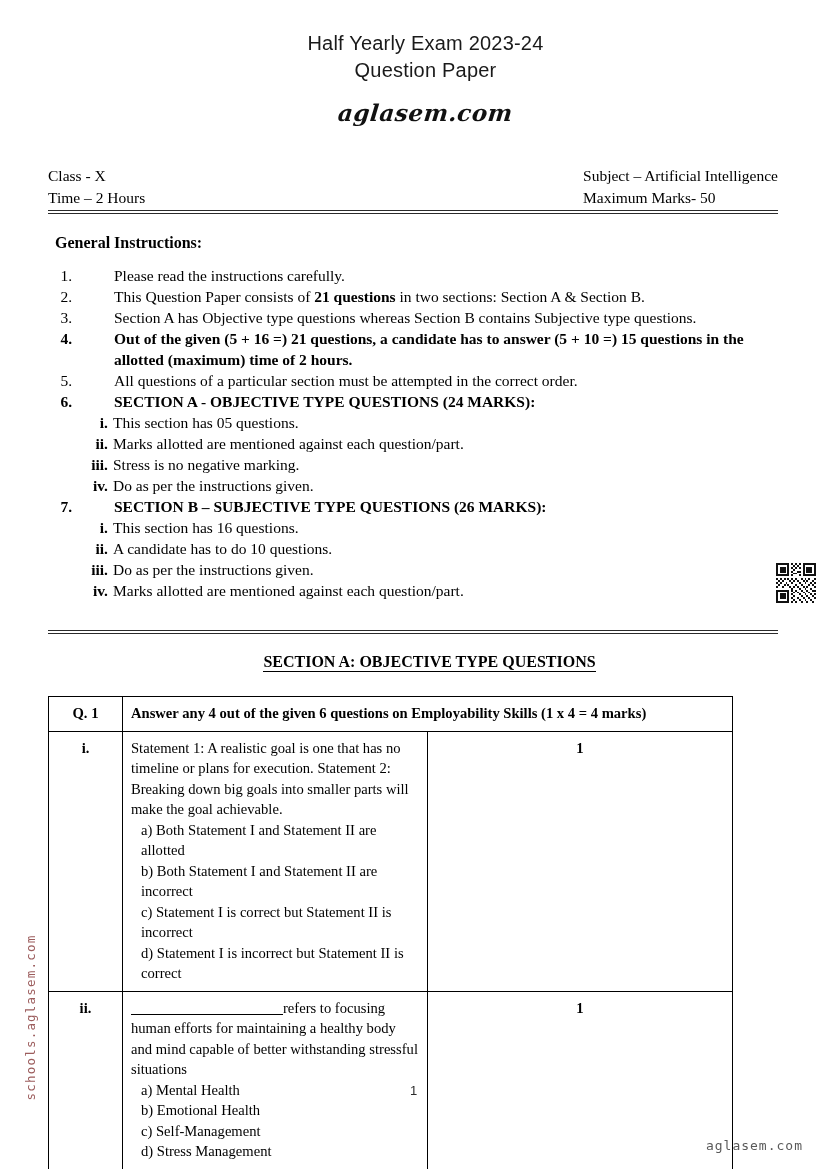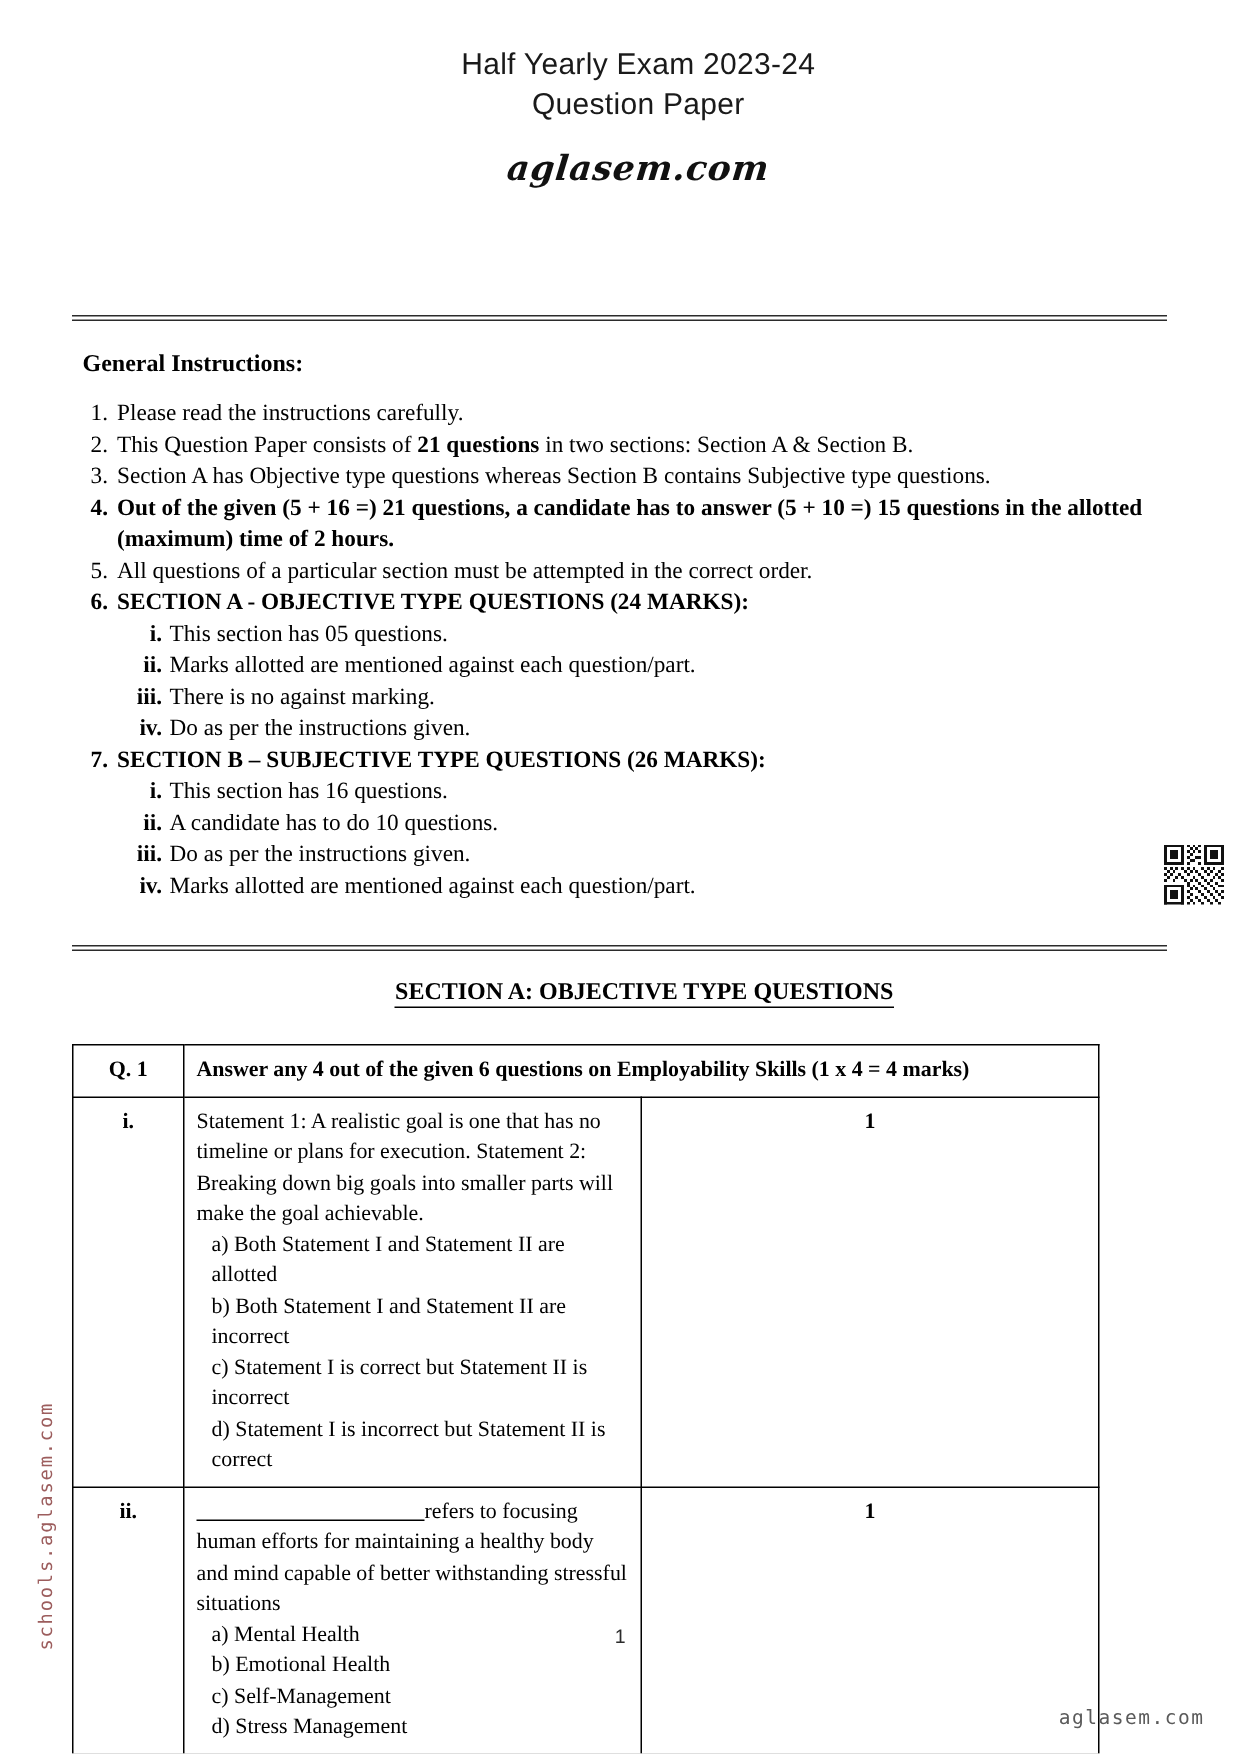--- a/index.html
+++ b/index.html
@@ -92,21 +92,21 @@
     line-height: 21px;
     margin-bottom: 0px;
   }
   .instr-num {
     width: 22px;
     flex: 0 0 22px;
     text-align: right;
     padding-right: 6px;
     box-sizing: content-box;
   }
-  .instr-text { flex: 1 1 auto; }
+  .instr-text { flex: 1 1 auto; margin-left: 36px; }
   .instr-item.bold .instr-num,
   .instr-item.bold .instr-text { font-weight: bold; }
 
   .sub-list { margin: 0; }
   .sub-item {
     display: flex;
     align-items: flex-start;
     line-height: 21px;
     font-size: 15.5px;
     padding-left: 28px;
@@ -215,20 +215,30 @@
 <body>
 
 <div class="page">
 
   <div class="doc-header">
     <div class="line1">Half Yearly Exam 2023-24</div>
     <div class="line2">Question Paper</div>
     <div class="brand-script">aglasem.com</div>
   </div>
 
+  <div class="meta-row">
+    <div class="meta-left">
+      <div>Class - X</div>
+      <div>Time – 2 Hours</div>
+    </div>
+    <div class="meta-right">
+      <div>Subject – Artificial Intelligence</div>
+      <div>Maximum Marks- 50</div>
+    </div>
+  </div>
 
   <div class="rule-double rule-1"></div>
 
   <div class="instr-title">General Instructions:</div>
 
   <div class="instr-list">
 
     <div class="instr-item">
       <div class="instr-num">1.</div>
       <div class="instr-text">Please read the instructions carefully.</div>
@@ -262,21 +272,21 @@
       <div class="sub-item">
         <div class="sub-num">i.</div>
         <div class="sub-text">This section has 05 questions.</div>
       </div>
       <div class="sub-item">
         <div class="sub-num">ii.</div>
         <div class="sub-text">Marks allotted are mentioned against each question/part.</div>
       </div>
       <div class="sub-item">
         <div class="sub-num">iii.</div>
-        <div class="sub-text">There is no against marking.</div>
+        <div class="sub-text">Stress is no negative marking.</div>
       </div>
       <div class="sub-item">
         <div class="sub-num">iv.</div>
         <div class="sub-text">Do as per the instructions given.</div>
       </div>
     </div>
 
     <div class="instr-item bold">
       <div class="instr-num">7.</div>
       <div class="instr-text">SECTION B – SUBJECTIVE TYPE QUESTIONS (26 MARKS):</div>

